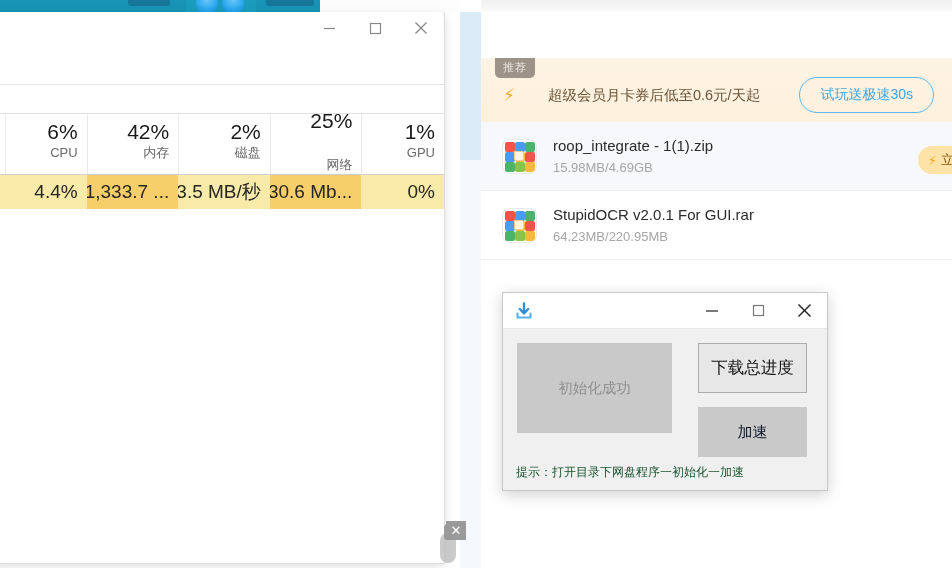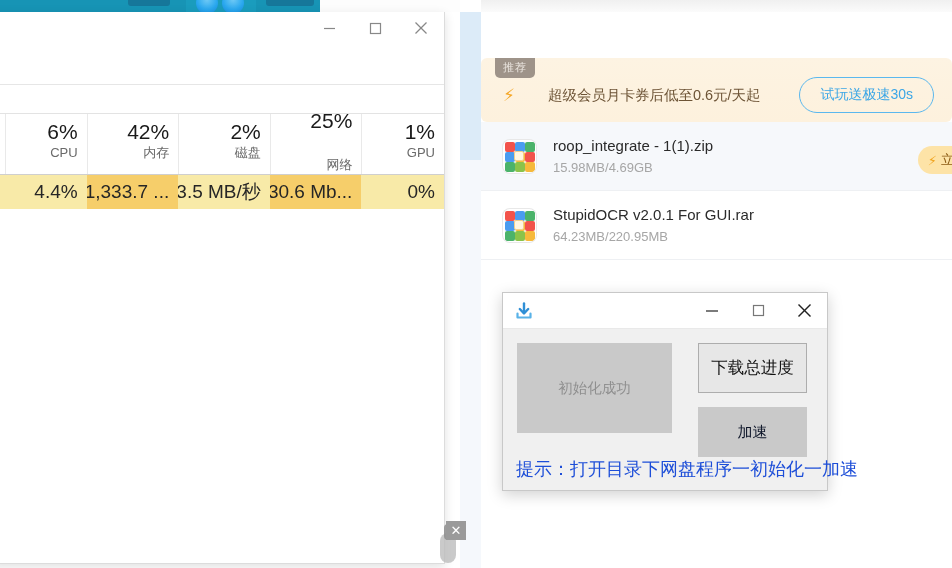--- a/index.html
+++ b/index.html
@@ -66,21 +66,21 @@
     position: relative; flex: 1; height: 13px; margin: 0 14px;
     background: #e7eaef; border-radius: 2px; overflow: hidden;
   }
   .progress-fill { position: absolute; left: 0; top: 0; height: 100%; background: #17a6f0; }
   .progress-pct { font-size: 14px; color: #777; min-width: 46px; text-align: right; }
 
   
   .ad-banner {
     position: absolute; left: 21px; top: 58px; right: 0; height: 64px;
     background: linear-gradient(180deg, #fdf3e2 0%, #fdf1dd 100%);
-    display: flex; align-items: center; border-radius: 6px;
+    display: flex; align-items: center;
   }
   .ad-badge {
     position: absolute; left: 14px; top: 0; padding: 2px 8px 3px;
     background: #9e9389; color: #ece7e1; font-size: 11px;
     border-radius: 0 0 5px 5px; letter-spacing: 1px;
   }
   .ad-inner { display: flex; align-items: center; width: 100%; padding: 10px 18px 0 22px; }
   .ad-bolt { color: #f5a623; font-size: 17px; margin-right: 10px; line-height: 1; }
   .ad-text { font-size: 14.5px; color: #6d5436; flex: 1; white-space: nowrap; margin-left: 23px; }
   .ad-cta {
@@ -212,21 +212,21 @@
     position: absolute; left: 195px; top: 14px; width: 109px; height: 50px;
     background: #e7e7e7; border: 1px solid #adadad; color: #111; font-size: 16.5px;
     font-family: inherit; cursor: pointer;
   }
   .dlg-btn-speed {
     position: absolute; left: 195px; top: 78px; width: 109px; height: 50px;
     background: #c9c9c9; border: none; color: #0f172a; font-size: 15px;
     font-family: inherit; cursor: default;
   }
   .dlg-hint {
-    position: absolute; left: 13px; bottom: 10px; font-size: 18px; color: #1d4ed8;
+    position: absolute; left: 13px; bottom: 10px; font-size: 12px; color: #14532d;
     white-space: nowrap;
   }
 </style>
 </head>
 <body>
 
 <div id="root">
 
   <div class="topwhite"></div>
   <div class="teal-strip"></div>

